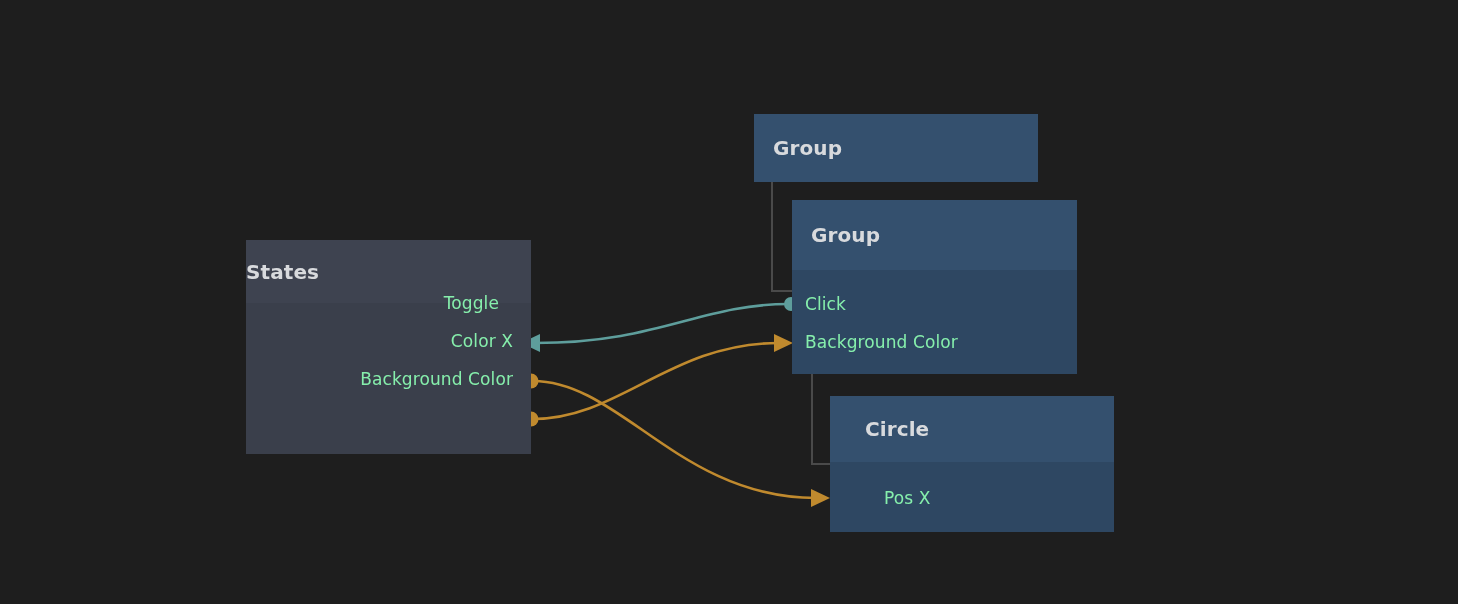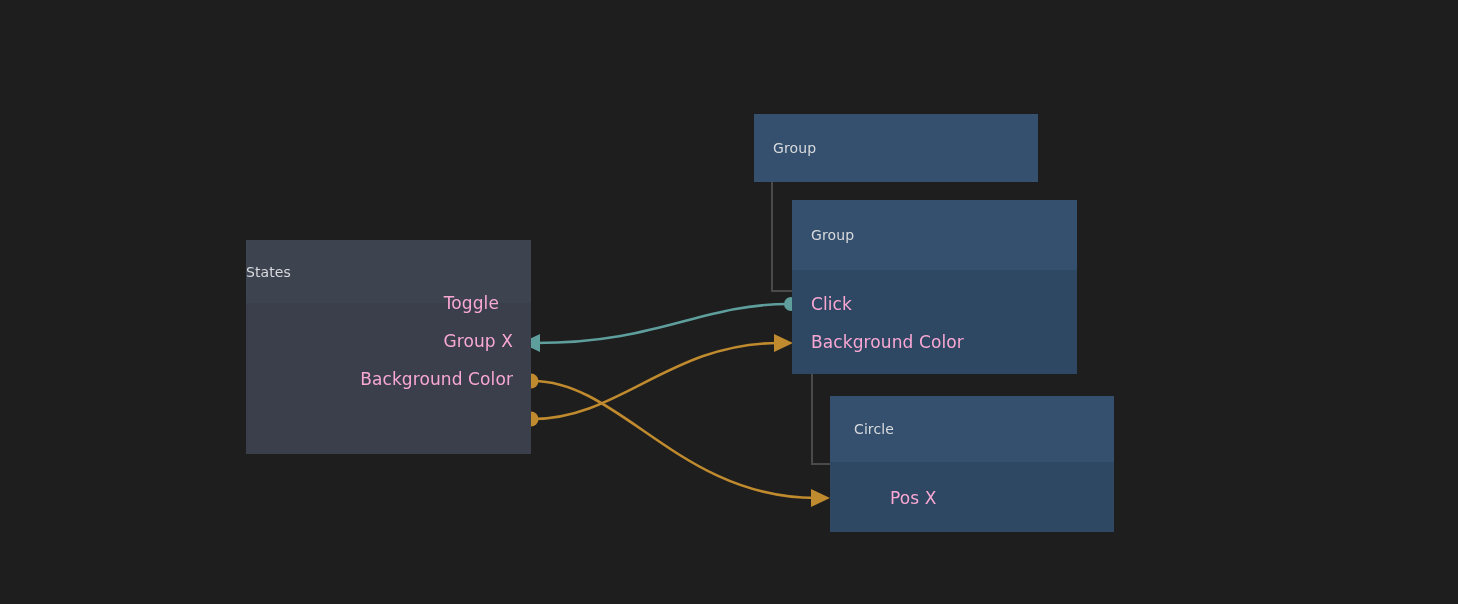--- a/index.html
+++ b/index.html
@@ -39,22 +39,22 @@
     overflow: hidden;
   }
   .node-header {
     box-sizing: border-box;
     display: flex;
     align-items: center;
     width: 100%;
   }
   .node-title {
     color: #d8dadd;
-    font-size: 14px;
-    font-weight: 400;
+    font-size: 20px;
+    font-weight: 700;
     letter-spacing: 0.1px;
     white-space: nowrap;
   }
   .node-body {
     box-sizing: border-box;
     width: 100%;
     position: relative;
   }
 
   
@@ -86,53 +86,53 @@
   .node.group-inner .node-body {
     height: 104px;
     background: #2e4762;
   }
 
   
   .node.circle-node { left: 830px; top: 396px; width: 284px; height: 136px; }
   .node.circle-node .node-header {
     height: 66px;
     background: #34506e;
-    padding-left: 24px;
+    padding-left: 35px;
   }
   .node.circle-node .node-body {
     height: 70px;
     background: #2e4762;
   }
 
   
   .port {
     position: absolute;
     display: flex;
     align-items: center;
     height: 22px;
     white-space: nowrap;
   }
   .port-label {
-    color: #f9a8d4;
+    color: #86efac;
     font-size: 17px;
     font-weight: 400;
     letter-spacing: 0.1px;
     line-height: 22px;
   }
   
   .port.out {
     right: 0;
     justify-content: flex-end;
     padding-right: 0;
   }
   
   .port.in {
     left: 0;
     justify-content: flex-start;
-    padding-left: 19px;
+    padding-left: 13px;
   }
 
   
   .elbow {
     position: absolute;
     border-left: 2px solid #4a4a4a;
     border-bottom: 2px solid #4a4a4a;
     pointer-events: none;
   }
   .elbow.e1 { left: 771px; top: 182px; width: 22px; height: 108px; }
@@ -171,21 +171,21 @@
   <div class="node states">
     <div class="node-header">
       <span class="node-title">States</span>
     </div>
     <div class="node-body">
       <div class="port out" style="top:-11px;">
         <span class="port-label">Toggle</span>
         <span style="display:inline-block;width:32px;"></span>
       </div>
       <div class="port out" style="top:27px;">
-        <span class="port-label">Group X</span>
+        <span class="port-label">Color X</span>
         <span style="display:inline-block;width:18px;"></span>
       </div>
       <div class="port out" style="top:65px;">
         <span class="port-label">Background Color</span>
         <span style="display:inline-block;width:18px;"></span>
       </div>
     </div>
   </div>
 
   <div class="node group-outer">

